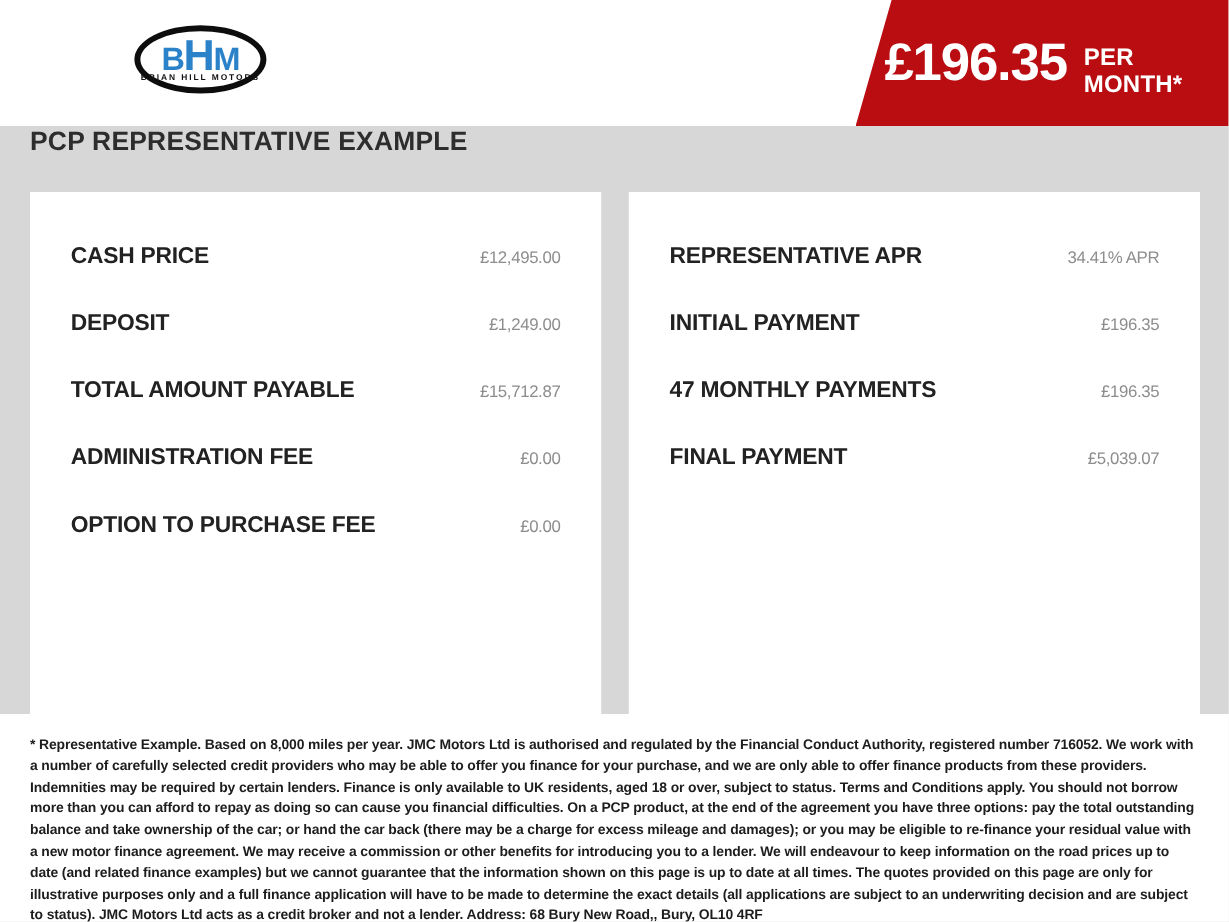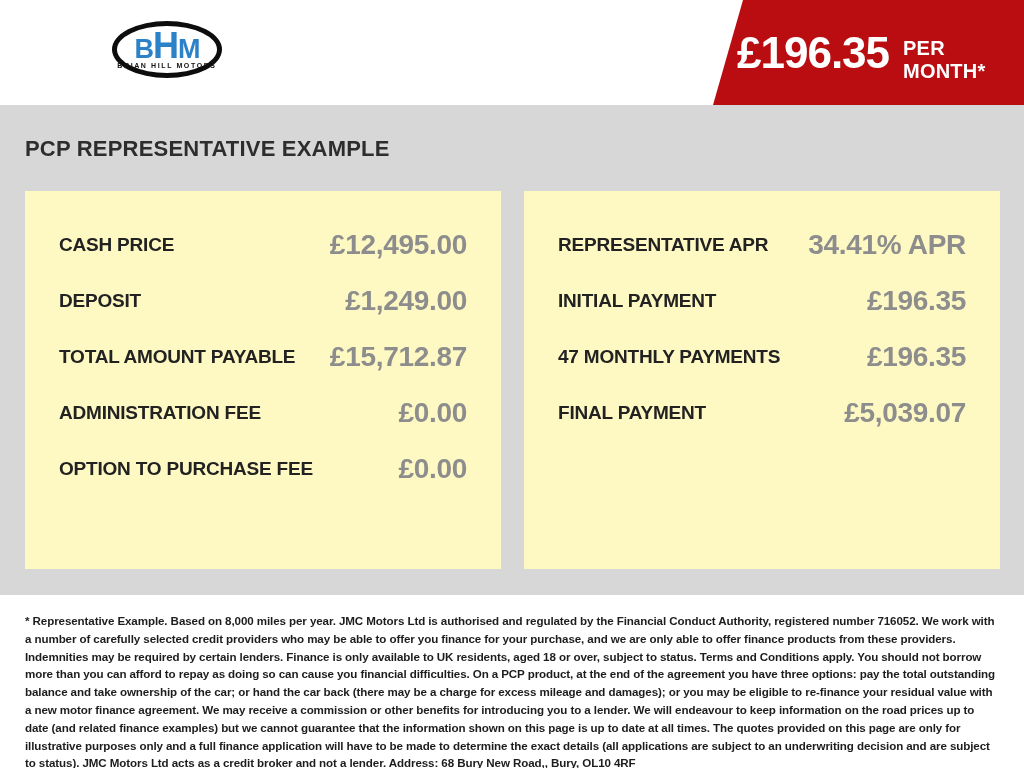--- a/index.html
+++ b/index.html
@@ -28,32 +28,32 @@
     position: absolute; left: 713px; top: 0; width: 311px; height: 105px;
     background: #b90d12;
     clip-path: polygon(30px 0, 100% 0, 100% 100%, 0 100%);
     display: flex; align-items: center; justify-content: center; gap: 14px;
     padding-left: 24px;
   }
   .price-amount { color: #ffffff; font-weight: 700; font-size: 44px; letter-spacing: -1px; }
   .price-period { color: #ffffff; font-weight: 700; font-size: 20px; letter-spacing: 0.2px; padding-top: 14px; }
 
   
-  .example-section { width: 1024px; height: 490px; background: #d7d7d7; padding-top: 31px; }
+  .example-section { width: 1024px; height: 490px; background: #d7d7d7; }
   .section-title {
     margin-left: 25px; font-size: 22px; font-weight: 700; color: #2d2d2d; letter-spacing: 0.2px;
   }
   .cards { display: flex; gap: 23px; margin: 29px 24px 0 25px; }
   .card {
-    background: #fef9c3; flex: 1; height: 378px; padding: 26px 34px;
+    background: #ffffff; flex: 1; height: 436px; padding: 26px 34px;
     display: flex; flex-direction: column;
   }
   .finance-row { height: 56px; display: flex; align-items: center; justify-content: space-between; }
   .finance-label { font-size: 19px; font-weight: 700; color: #222222; letter-spacing: -0.2px; }
-  .finance-value { font-size: 28px; font-weight: 700; color: #8d8d8d; letter-spacing: -0.3px; }
+  .finance-value { font-size: 14px; font-weight: 400; color: #8d8d8d; letter-spacing: -0.3px; }
 
   
   .disclaimer-section { width: 1024px; background: #ffffff; padding: 17px 25px 0 25px; }
   .disclaimer-text {
     font-size: 11.6px; font-weight: 700; color: #1d1d1d;
     line-height: 17.8px; letter-spacing: -0.1px; text-align: left;
   }
 </style>
 </head>
 <body>

